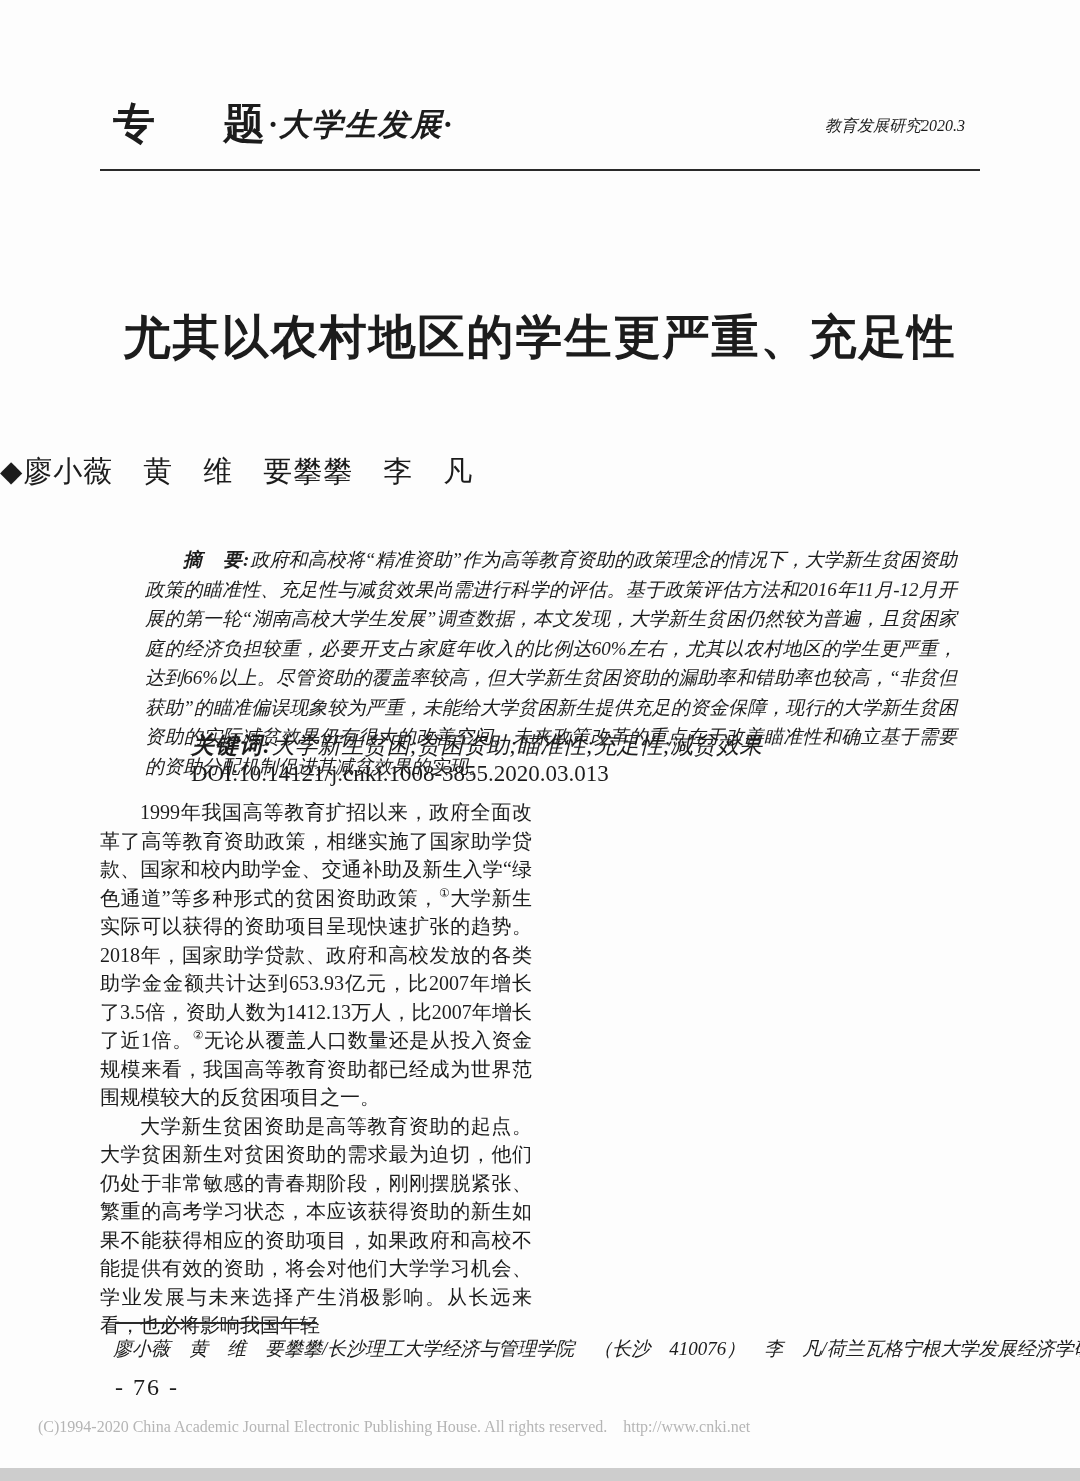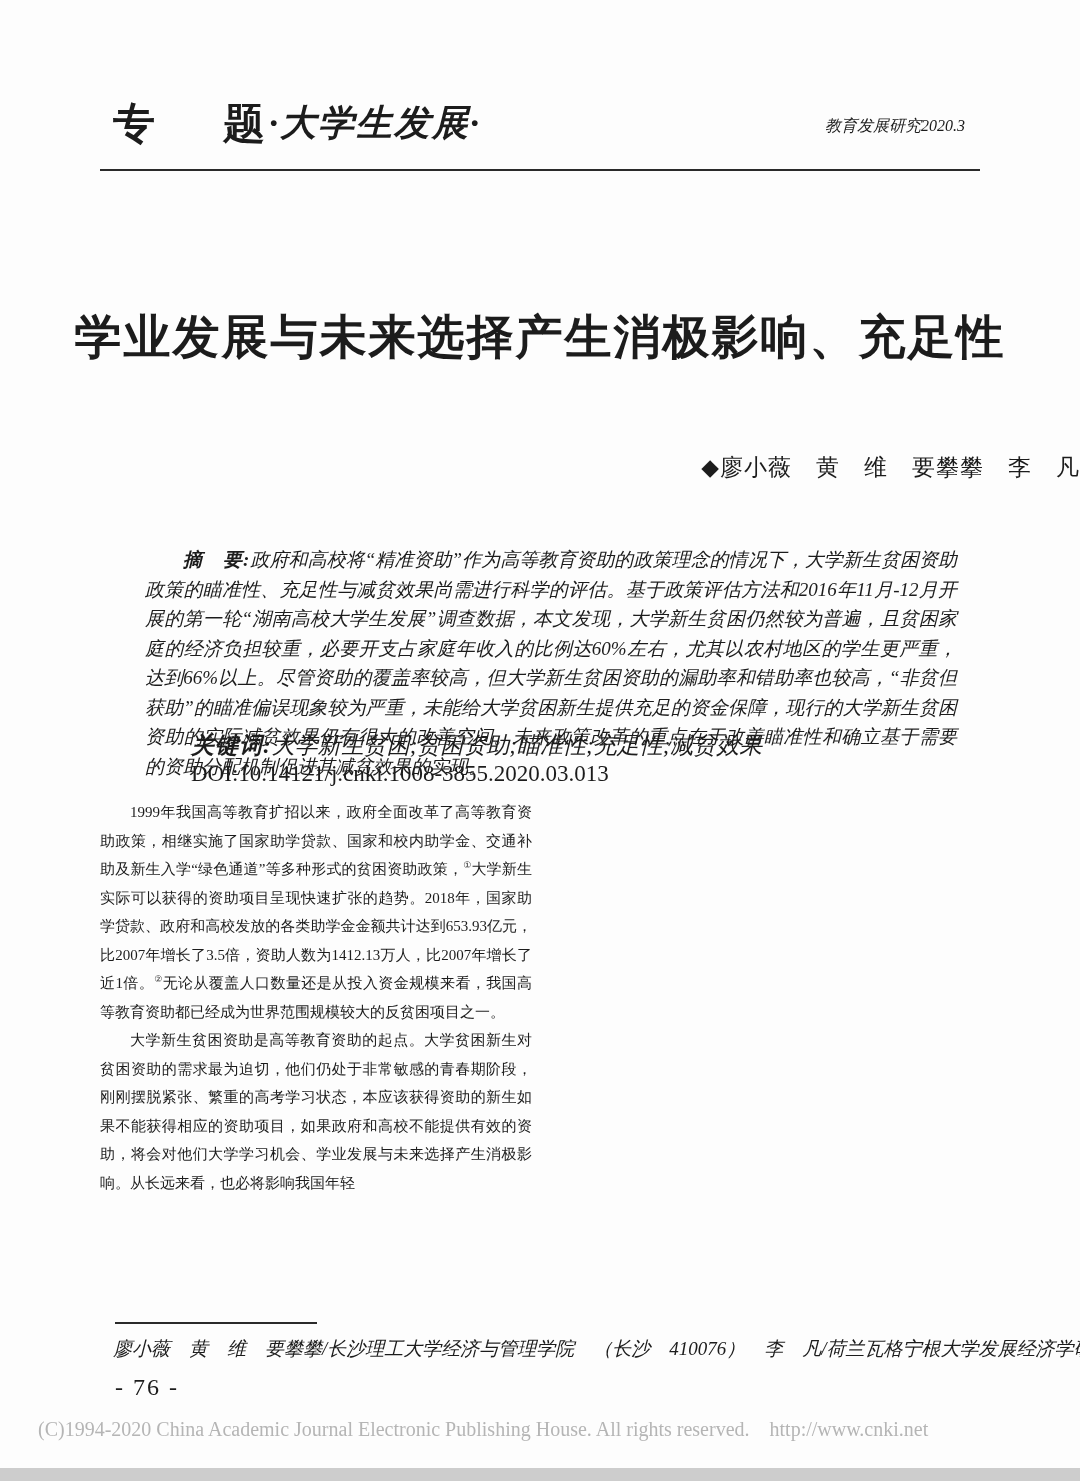--- a/index.html
+++ b/index.html
@@ -26,21 +26,21 @@
     white-space: nowrap;
   }
   .topic-char {
     font-size: 42px;
     font-weight: bold;
     font-family: "Liberation Serif", serif;
     display: inline-block;
   }
   .topic-char.second { margin-left: 68px; }
   .header-section {
-    font-size: 36px;
+    font-size: 31px;
     font-weight: bold;
     font-style: italic;
     letter-spacing: 2px;
     margin-left: 4px;
     vertical-align: 3px;
   }
   .header-right {
     position: absolute;
     right: 115px; top: 116px;
     font-size: 16px;
@@ -62,24 +62,23 @@
     font-weight: bold;
     font-size: 47px;
     line-height: 74px;
     letter-spacing: 2px;
   }
   .title .tline { display: block; }
   .authors {
     position: absolute;
     left: 0; top: 452px;
     width: 100%;
-    text-align: right;
-    font-size: 23px;
+    text-align: left;
+    font-size: 29px;
     letter-spacing: 1px;
-    padding-left: 25px;
   }
   
   .abstract {
     position: absolute;
     left: 145px; top: 545px;
     width: 812px;
     font-size: 19px;
     line-height: 29.5px;
     font-style: italic;
     text-align: justify;
@@ -104,21 +103,21 @@
   
   .columns {
     position: absolute;
     left: 100px; top: 798px;
     width: 885px;
     display: flex;
     gap: 21px;
   }
   .col {
     width: 432px;
-    font-size: 15px;
+    font-size: 20px;
     line-height: 28.5px;
     text-align: justify;
   }
   .col p.indent { text-indent: 2em; }
   .col sup { font-size: 0.6em; vertical-align: super; line-height: 0; }
   
   .footnote-rule {
     position: absolute;
     left: 115px; top: 1322px;
     width: 202px; height: 2px;
@@ -134,21 +133,21 @@
   }
   .pageno {
     position: absolute;
     left: 115px; top: 1374px;
     font-size: 24px;
     letter-spacing: 2px;
   }
   .watermark {
     position: absolute;
     left: 38px; top: 1418px;
-    font-size: 20px;
+    font-size: 16px;
     color: var(--watermark);
     white-space: pre;
   }
   .bottom-bar {
     position: absolute;
     left: 0; bottom: 0;
     width: 100%; height: 13px;
     background: var(--bottombar);
   }
 </style>
@@ -157,21 +156,21 @@
 
 <div class="page">
 
   <div class="header-left">
     <span class="topic-char">专</span><span class="topic-char second">题</span><span class="header-section">·大学生发展·</span>
   </div>
   <div class="header-right">教育发展研究2020.3</div>
   <div class="header-rule"></div>
 
   <h1 class="title">
-    <span class="tline">学业发展与未来选择产生消极影响、充足性</span>
+    <span class="tline">尤其以农村地区的学生更严重、充足性</span>
   </h1>
 
   <div class="authors">◆廖小薇　黄　维　要攀攀　李　凡</div>
 
   <div class="abstract">
     <span class="lbl">摘　要:</span><span>政府和高校将“精准资助”作为高等教育资助的政策理念的情况下，大学新生贫困资助政策的瞄准性、充足性与减贫效果尚需进行科学的评估。基于政策评估方法和2016年11月-12月开展的第一轮“湖南高校大学生发展”调查数据，本文发现，大学新生贫困仍然较为普遍，且贫困家庭的经济负担较重，必要开支占家庭年收入的比例达60%左右，尤其以农村地区的学生更严重，达到66%以上。尽管资助的覆盖率较高，但大学新生贫困资助的漏助率和错助率也较高，“非贫但获助”的瞄准偏误现象较为严重，未能给大学贫困新生提供充足的资金保障，现行的大学新生贫困资助的实际减贫效果仍有很大的改善空间。未来政策改革的重点在于改善瞄准性和确立基于需要的资助分配机制促进其减贫效果的实现。</span>
   </div>
 
   <div class="keywords">
     <span class="lbl">关键词:</span><span>大学新生贫困;贫困资助;瞄准性;充足性;减贫效果</span>

